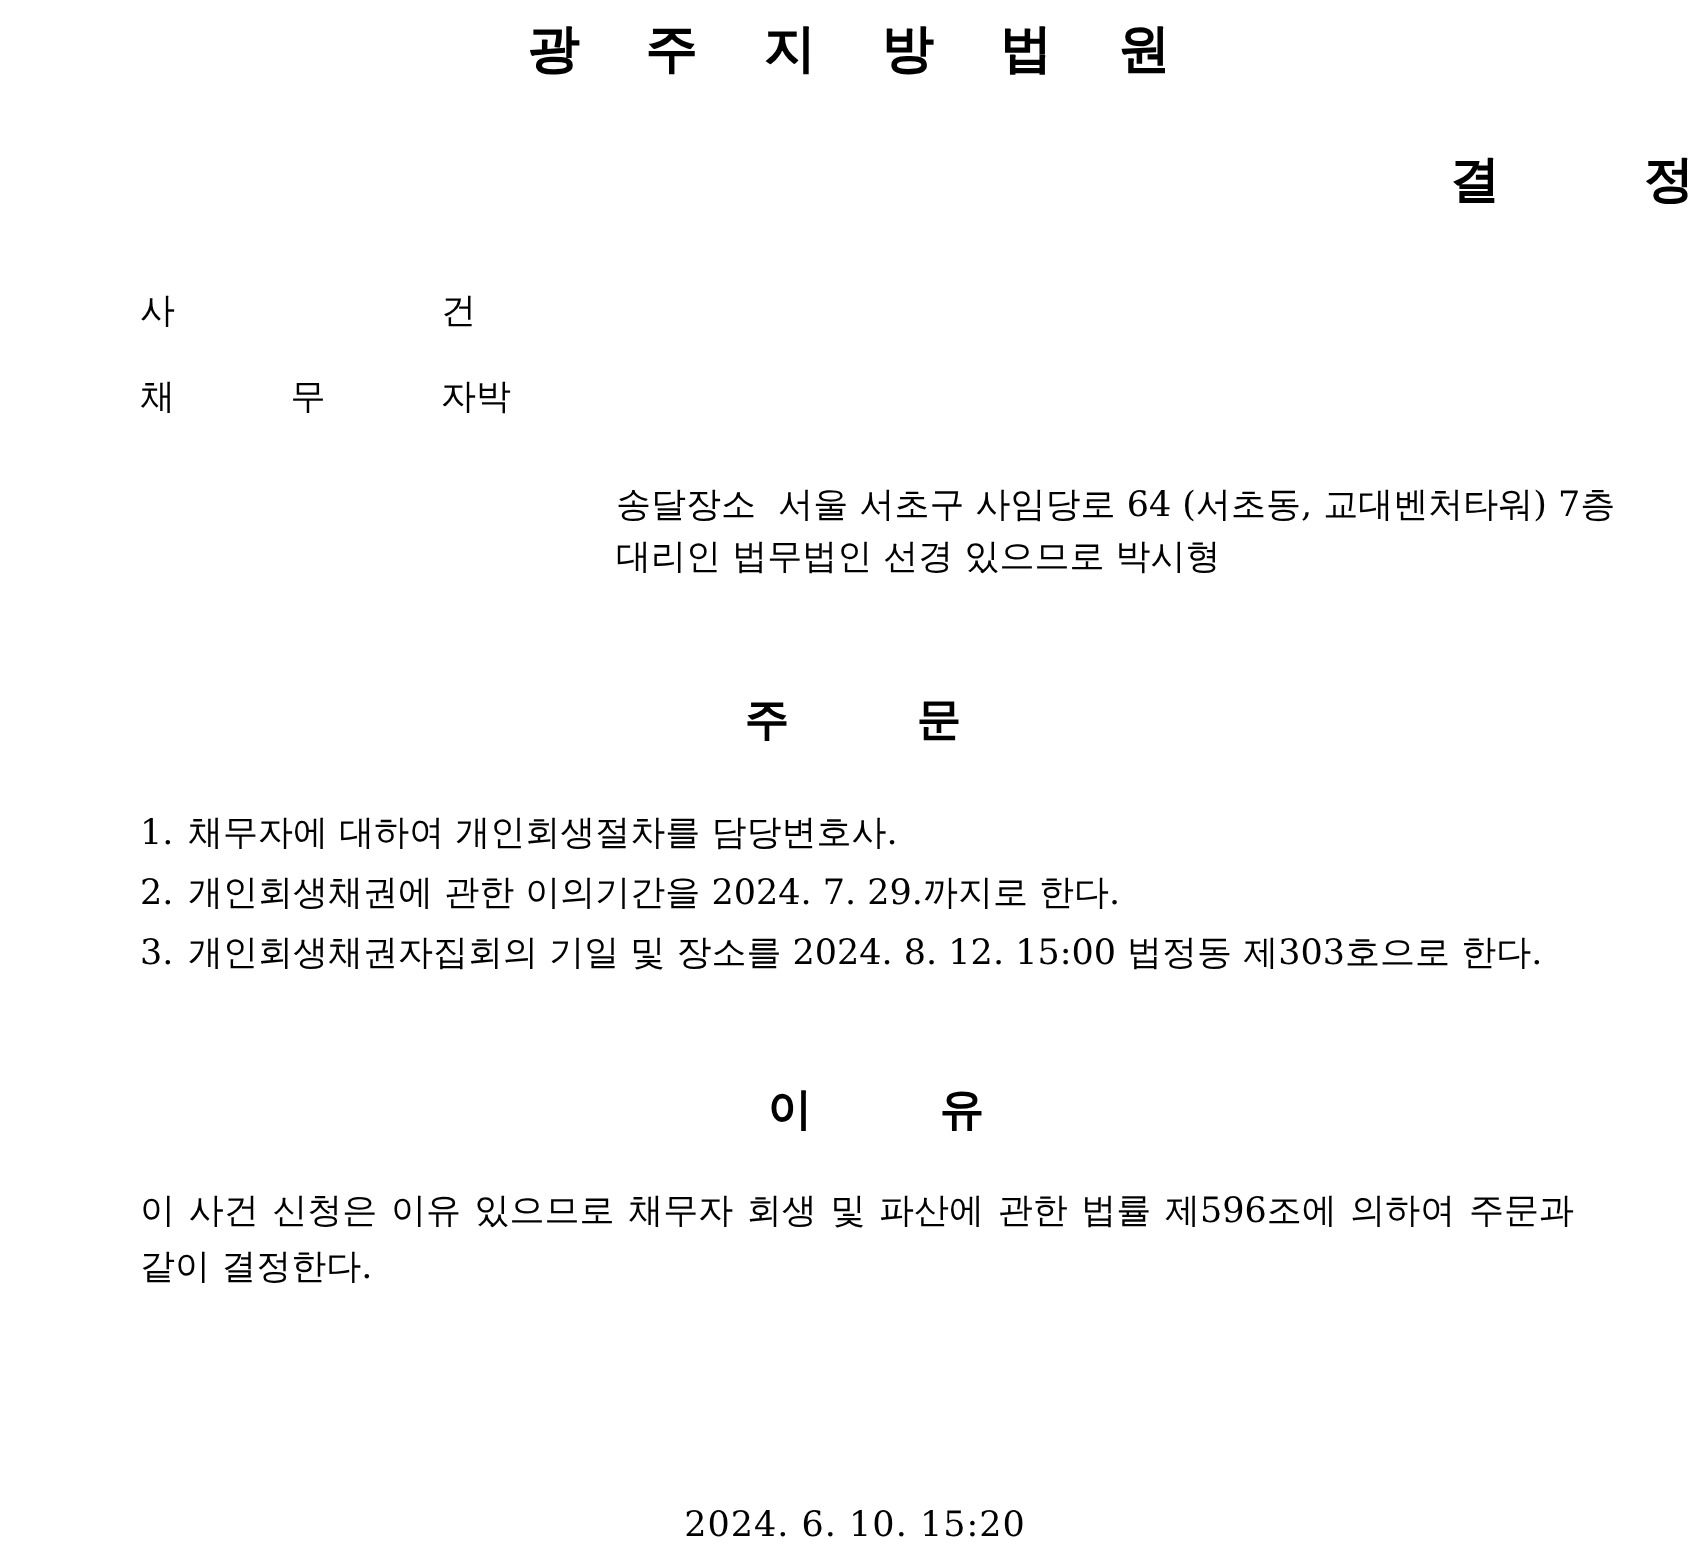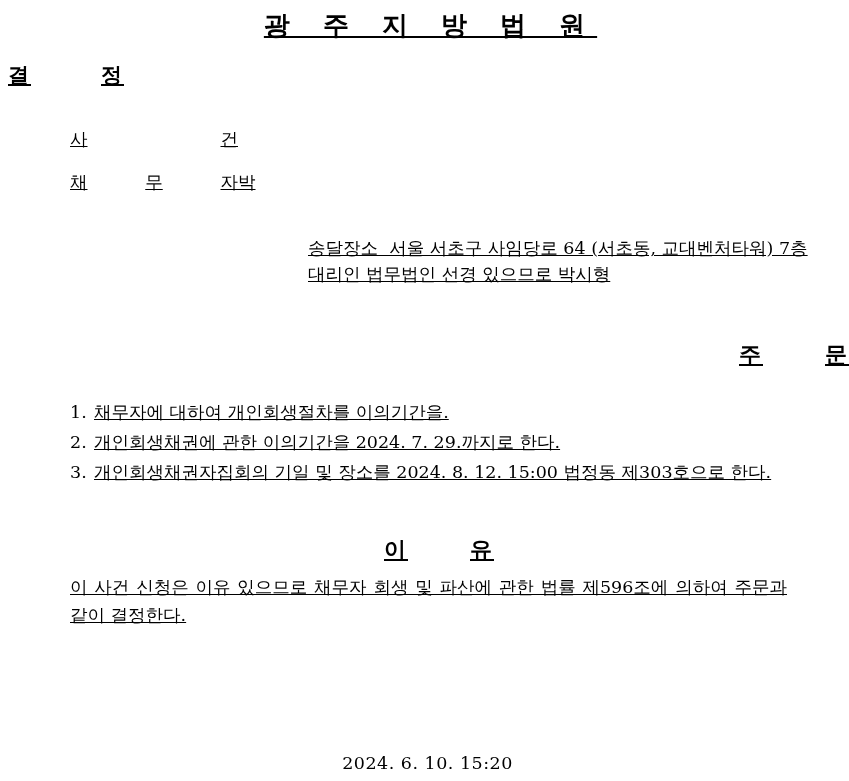--- a/index.html
+++ b/index.html
@@ -13,39 +13,38 @@
     font-family: "DejaVu Serif", "Liberation Serif", serif;
     color: #000000;
     position: relative;
     overflow: hidden;
   }
   .page {
     position: relative;
     width: 849px;
     height: 781px;
     box-sizing: border-box;
-    text-decoration: underline;
   }
 
   
   .court-title {
     text-align: center;
     font-size: 26px;
     font-weight: bold;
     letter-spacing: 12px;
     padding-top: 10px;
     padding-left: 12px;
     line-height: 1.2;
   }
   .doc-type {
-    text-align: left;
-    font-size: 21px;
+    text-align: right;
+    font-size: 25px;
     font-weight: bold;
     letter-spacing: 2px;
-    margin-top: 20px;
+    margin-top: 32px;
     padding-left: 8px;
   }
   .doc-type .sp { display: inline-block; width: 70px; }
 
   
   .info-block {
     margin-top: 40px;
     padding-left: 70px;
     font-size: 17.5px;
     line-height: 1.2;
@@ -63,36 +62,36 @@
   }
   .info-label span { display: inline-block; }
   .info-value {
     font-size: 17.5px;
     white-space: pre;
   }
   .info-value .gap { display: inline-block; width: 18px; }
 
   .sub-block {
     padding-left: 238px;
-    margin-top: 42px;
+    margin-top: 30px;
     font-size: 17.5px;
     line-height: 1.5;
   }
   .sub-block div { white-space: pre; }
 
   
   .section-head {
     text-align: center;
     font-size: 22px;
     font-weight: bold;
     letter-spacing: 2px;
     padding-left: 6px;
   }
   .section-head .sp { display: inline-block; width: 62px; }
-  .head-jumun { margin-top: 52px; text-align: right; }
+  .head-jumun { margin-top: 52px; }
   .head-iyu { margin-top: 48px; padding-left: 29px; }
 
   
   .order-list {
     margin: 28px 0 0 0;
     padding: 0 62px 0 70px;
     list-style: none;
     font-size: 17.5px;
     line-height: 1.62;
   }
@@ -108,21 +107,21 @@
     left: 0;
     top: 0;
   }
   .order-list li.justified {
     text-align: justify;
     text-align-last: left;
   }
 
   
   .reason {
-    margin-top: 8px;
+    margin-top: 22px;
     padding: 0 62px 0 70px;
     font-size: 17.5px;
     line-height: 1.62;
     text-align: justify;
     text-align-last: left;
   }
 
   
   .date-line {
     position: absolute;
@@ -171,21 +170,21 @@
 
   </div>
 
   <div class="section-head head-jumun">
     <span>주</span><span class="sp"></span><span>문</span>
   </div>
 
   <ol class="order-list">
     <li>
       <span class="num">1.</span>
-      <span class="body">채무자에 대하여 개인회생절차를 이의기간을.</span>
+      <span class="body">채무자에 대하여 개인회생절차를 담당변호사.</span>
     </li>
     <li>
       <span class="num">2.</span>
       <span class="body">개인회생채권에 관한 이의기간을 2024. 7. 29.까지로 한다.</span>
     </li>
     <li class="justified">
       <span class="num">3.</span>
       <span class="body">개인회생채권자집회의 기일 및 장소를 2024. 8. 12. 15:00 법정동 제303호으로 한다.</span>
     </li>
   </ol>

